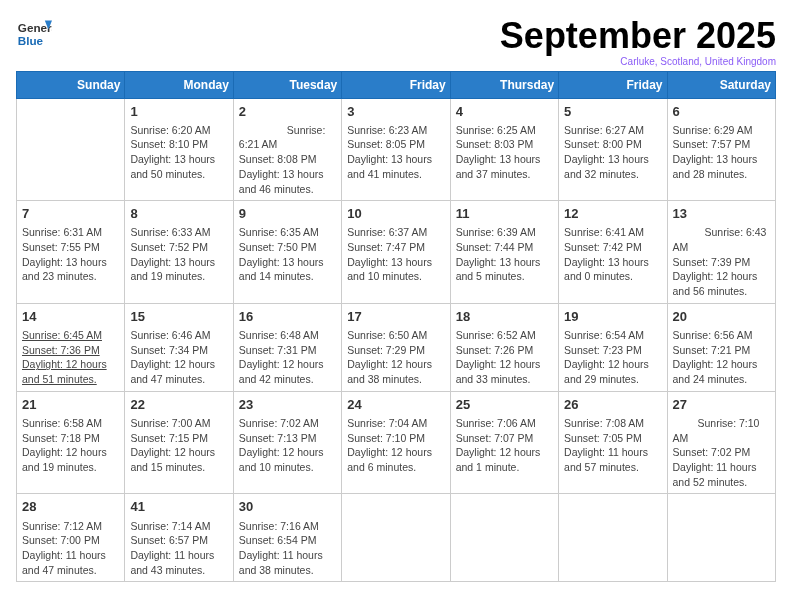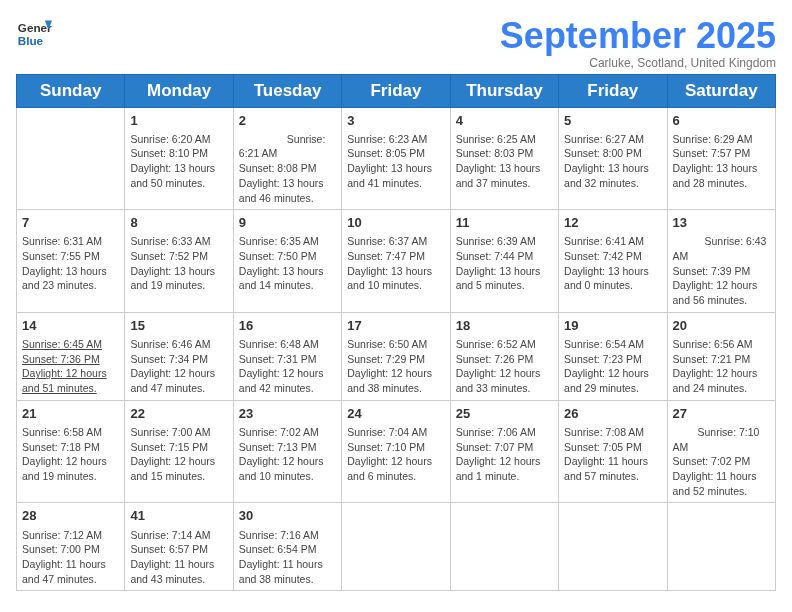--- a/index.html
+++ b/index.html
@@ -24,40 +24,40 @@
     .logo-icon {
       width: 36px;
       height: 36px;
     }
     .title-block {
       text-align: right;
     }
     .month-title {
       font-size: 36px;
       font-weight: bold;
-      color: #3b82f6;
+      color: #000000;
       line-height: 1.1;
       margin-left: 16px;
     }
     .location-title {
-      font-size: 12px;
-      color: #737373;
+      font-size: 10px;
+      color: #8b5cf6;
     }
     .calendar {
       width: 100%;
       border-collapse: collapse;
       border: 1px solid #ccc;
       font-size: 11px;
     }
     .calendar thead tr th {
       background-color: #2a7dc9;
       color: #fff;
       padding: 6px 4px;
-      text-align: center;
-      font-size: 17px;
+      text-align: right;
+      font-size: 12px;
       font-weight: bold;
       border: 1px solid #1a6bb5;
     }
     .calendar tbody tr td {
       vertical-align: top;
       padding: 4px 5px;
       border: 1px solid #ccc;
       height: 80px;
       width: 107px;
       color: #333;

